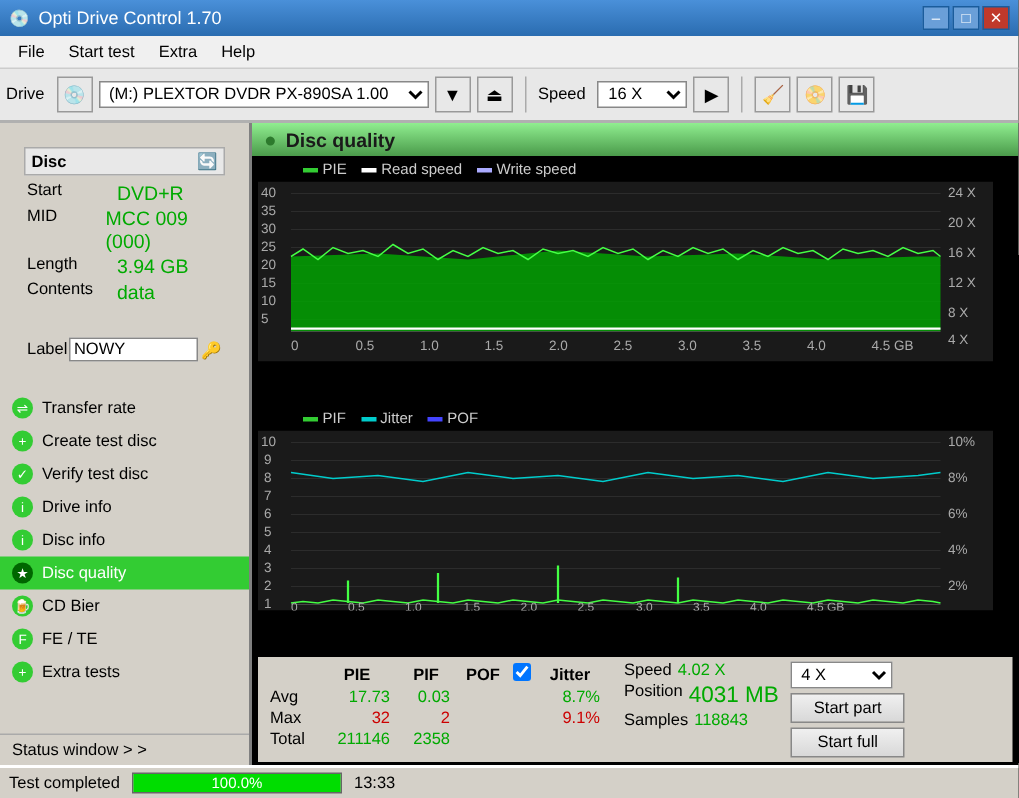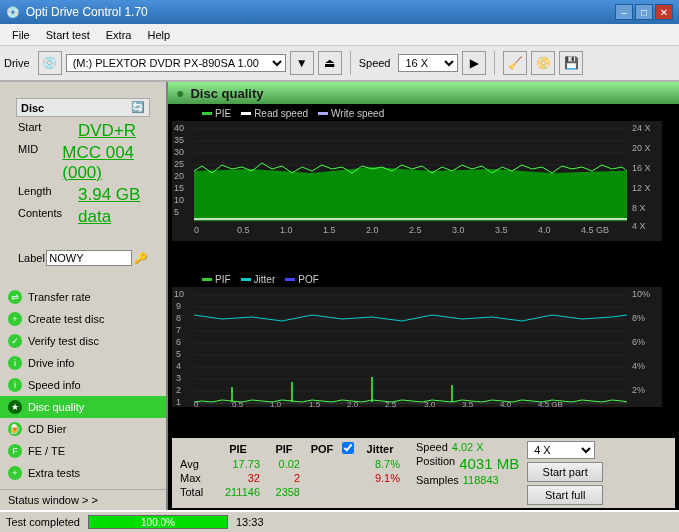--- a/index.html
+++ b/index.html
@@ -44,21 +44,21 @@
     .toolbar-separator { width: 1px; height: 24px; background: #aaa; margin: 0 4px; }
     .disc-panel {
       background: #d4d0c8; padding: 16px;
     }
     .disc-header {
       display: flex; align-items: center; justify-content: space-between;
       background: #e8e8e8; border: 1px solid #aaa; padding: 2px 4px; margin-bottom: 4px;
     }
     .disc-info-row { display: flex; margin-bottom: 2px; padding: 0 2px; }
     .disc-info-label { color: #000; width: 60px; font-size: 11px; }
-    .disc-info-value { color: #00aa00; font-size: 17px; text-decoration: underline; }
+    .disc-info-value { color: #00aa00; font-size: 13px; }
     .label-row { display: flex; align-items: center; margin-bottom: 4px; padding: 0 2px; margin-top: 23px; }
     .label-input {
       border: 1px solid #888; background: white; font-size: 11px;
       width: 86px; padding: 1px 2px;
     }
 
     
     .nav-item {
       display: flex; align-items: center; padding: 4px 8px; cursor: pointer;
       font-size: 11px; color: #000; gap: 6px;
@@ -159,21 +159,21 @@
         <div class="disc-header">
           <span style="font-weight:bold;font-size:11px;">Disc</span>
           <div style="cursor:pointer;">🔄</div>
         </div>
         <div class="disc-info-row">
           <span class="disc-info-label">Start</span>
           <span class="disc-info-value">DVD+R</span>
         </div>
         <div class="disc-info-row">
           <span class="disc-info-label">MID</span>
-          <span class="disc-info-value">MCC 004 (000)</span>
+          <span class="disc-info-value">MCC 009 (000)</span>
         </div>
         <div class="disc-info-row">
           <span class="disc-info-label">Length</span>
           <span class="disc-info-value">3.94 GB</span>
         </div>
         <div class="disc-info-row">
           <span class="disc-info-label">Contents</span>
           <span class="disc-info-value">data</span>
         </div>
         <div class="label-row">
@@ -194,21 +194,21 @@
       <div class="nav-item">
         <div class="circle-icon">✓</div>
         <span>Verify test disc</span>
       </div>
       <div class="nav-item">
         <div class="circle-icon">i</div>
         <span>Drive info</span>
       </div>
       <div class="nav-item">
         <div class="circle-icon">i</div>
-        <span>Speed info</span>
+        <span>Disc info</span>
       </div>
       <div class="nav-item active">
         <div class="circle-icon" style="background:#006600;">★</div>
         <span>Disc quality</span>
       </div>
       <div class="nav-item">
         <div class="circle-icon">🍺</div>
         <span>CD Bier</span>
       </div>
       <div class="nav-item">
@@ -378,21 +378,21 @@
               <td style="padding:1px 4px; color:#000; width:36px;"></td>
               <td style="padding:1px 4px; color:#000; font-weight:bold; text-align:center; width:52px;">PIE</td>
               <td style="padding:1px 4px; color:#000; font-weight:bold; text-align:center; width:40px;">PIF</td>
               <td style="padding:1px 4px; color:#000; font-weight:bold; text-align:center; width:36px;">POF</td>
               <td style="padding:1px 2px;"><input type="checkbox" checked="" style="width: 12px; height: 12px;"></td>
               <td style="padding:1px 4px; color:#000; font-weight:bold; text-align:center; width:48px;">Jitter</td>
             </tr>
             <tr>
               <td style="padding:1px 4px; color:#000;">Avg</td>
               <td style="padding:1px 4px; color:#00aa00; text-align:right;">17.73</td>
-              <td style="padding:1px 4px; color:#00aa00; text-align:right;">0.02</td>
+              <td style="padding:1px 4px; color:#00aa00; text-align:right;">0.03</td>
               <td style="padding:1px 4px;"></td>
               <td style="padding:1px 4px;"></td>
               <td style="padding:1px 4px; color:#00aa00; text-align:right;">8.7%</td>
             </tr>
             <tr>
               <td style="padding:1px 4px; color:#000;">Max</td>
               <td style="padding:1px 4px; color:#cc0000; text-align:right;">32</td>
               <td style="padding:1px 4px; color:#cc0000; text-align:right;">2</td>
               <td style="padding:1px 4px;"></td>
               <td style="padding:1px 4px;"></td>

